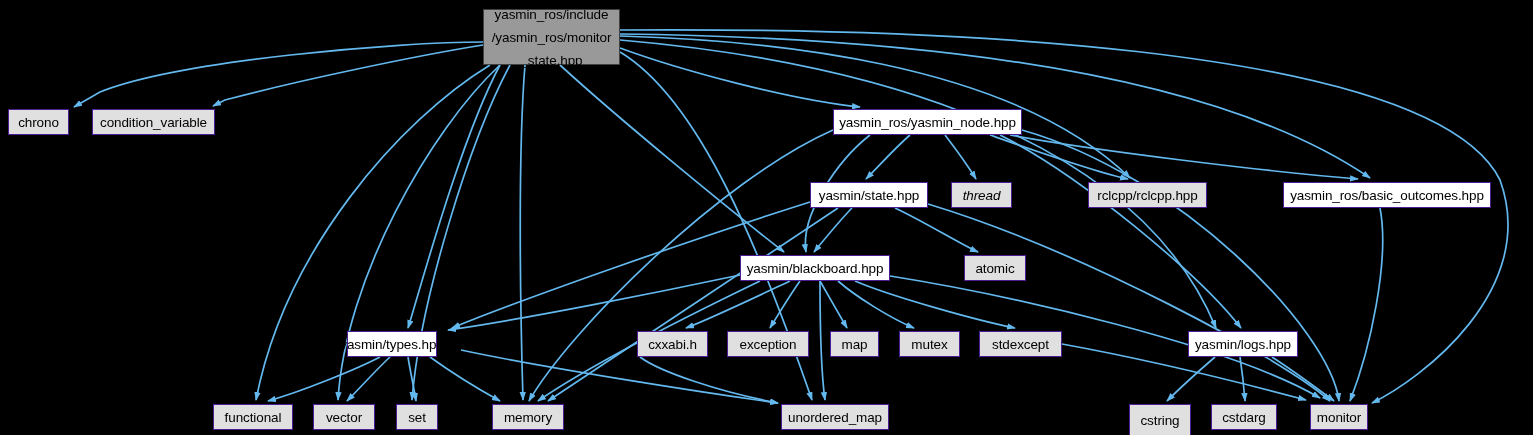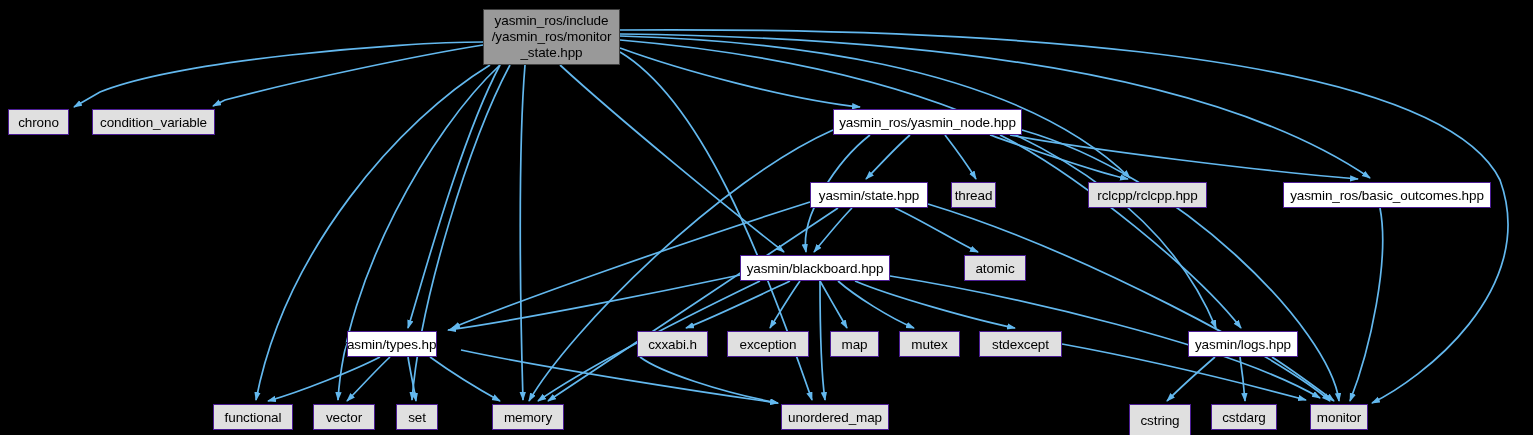--- a/index.html
+++ b/index.html
@@ -40,21 +40,21 @@
     line-height: 15px;
     white-space: pre-line;
     letter-spacing: -0.1px;
   }
   .node.fill-gray { background: #e0e0e0; }
   .node.fill-white { background: #ffffff; }
   .node.fill-root {
     background: #999999;
     border: 1px solid #404040;
     font-size: 13.5px;
-    line-height: 16px;
+    line-height: 23px;
   }
   .node-label { pointer-events: none; }
 </style>
 </head>
 <body>
 
 <div id="graph-root">
   <svg id="edge-layer" width="1533" height="435" viewBox="0 0 1533 435">
     <defs>
       <marker id="arrow" markerWidth="9" markerHeight="9" refX="8" refY="3.2" orient="auto" markerUnits="userSpaceOnUse">
@@ -112,21 +112,21 @@
       </g>
   </svg>
   <div id="nodes">
       <div class="node fill-root" style="left: 483px; top: 9px; width: 137px; height: 56px;"><span class="node-label">yasmin_ros/include
 /yasmin_ros/monitor
 _state.hpp</span></div>
       <div class="node fill-gray" style="left: 8px; top: 109px; width: 61px; height: 26px;"><span class="node-label">chrono</span></div>
       <div class="node fill-gray" style="left: 92px; top: 109px; width: 123px; height: 26px;"><span class="node-label">condition_variable</span></div>
       <div class="node fill-white" style="left: 833px; top: 109px; width: 189px; height: 26px;"><span class="node-label">yasmin_ros/yasmin_node.hpp</span></div>
       <div class="node fill-white" style="left: 810px; top: 182px; width: 118px; height: 26px;"><span class="node-label">yasmin/state.hpp</span></div>
-      <div class="node fill-gray" style="left: 951px; top: 182px; width: 45px; height: 26px;"><span class="node-label">thread</span></div>
+      <div class="node fill-gray" style="left: 951px; top: 182px; width: 61px; height: 26px; font-style: italic;"><span class="node-label">thread</span></div>
       <div class="node fill-gray" style="left: 1088px; top: 182px; width: 119px; height: 26px;"><span class="node-label">rclcpp/rclcpp.hpp</span></div>
       <div class="node fill-white" style="left: 1283px; top: 182px; width: 208px; height: 26px; align-items: center;"><span class="node-label">yasmin_ros/basic_outcomes.hpp</span></div>
       <div class="node fill-white" style="left: 740px; top: 255px; width: 150px; height: 26px;"><span class="node-label">yasmin/blackboard.hpp</span></div>
       <div class="node fill-gray" style="left: 964px; top: 255px; width: 62px; height: 26px;"><span class="node-label">atomic</span></div>
       <div class="node fill-white" style="left: 347px; top: 331px; width: 90px; height: 26px;"><span class="node-label">yasmin/types.hpp</span></div>
       <div class="node fill-gray" style="left: 637px; top: 331px; width: 71px; height: 26px;"><span class="node-label">cxxabi.h</span></div>
       <div class="node fill-gray" style="left: 727px; top: 331px; width: 82px; height: 26px;"><span class="node-label">exception</span></div>
       <div class="node fill-gray" style="left: 830px; top: 331px; width: 49px; height: 26px;"><span class="node-label">map</span></div>
       <div class="node fill-gray" style="left: 899px; top: 331px; width: 61px; height: 26px;"><span class="node-label">mutex</span></div>
       <div class="node fill-gray" style="left: 979px; top: 331px; width: 83px; height: 26px;"><span class="node-label">stdexcept</span></div>

